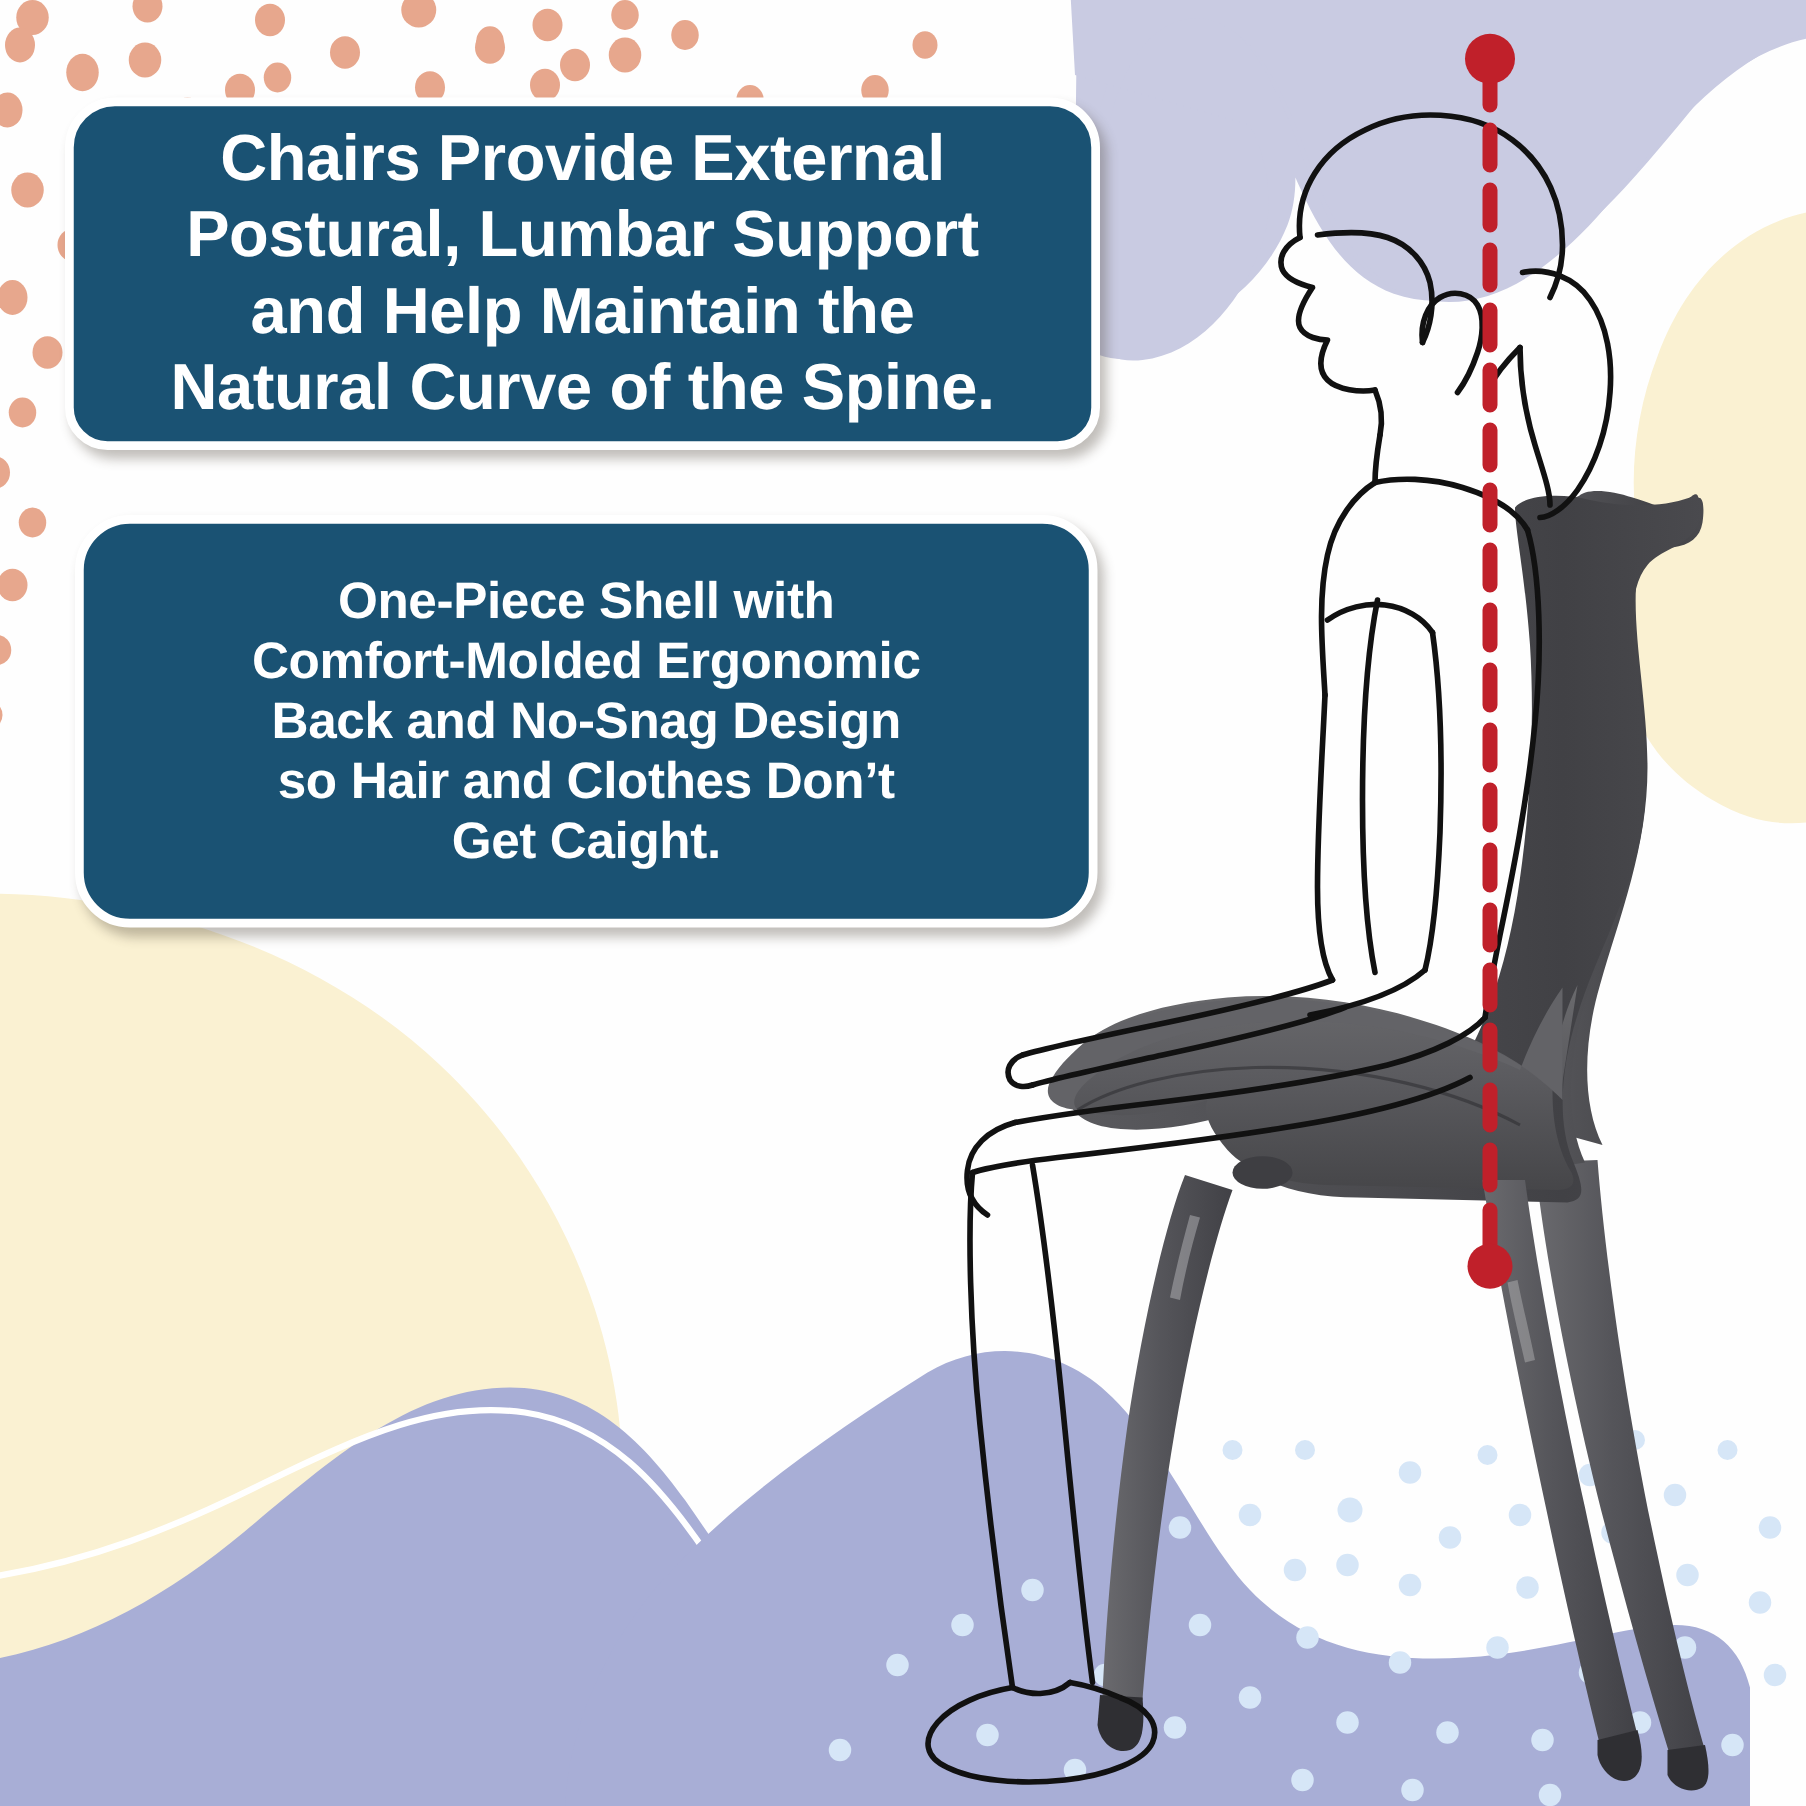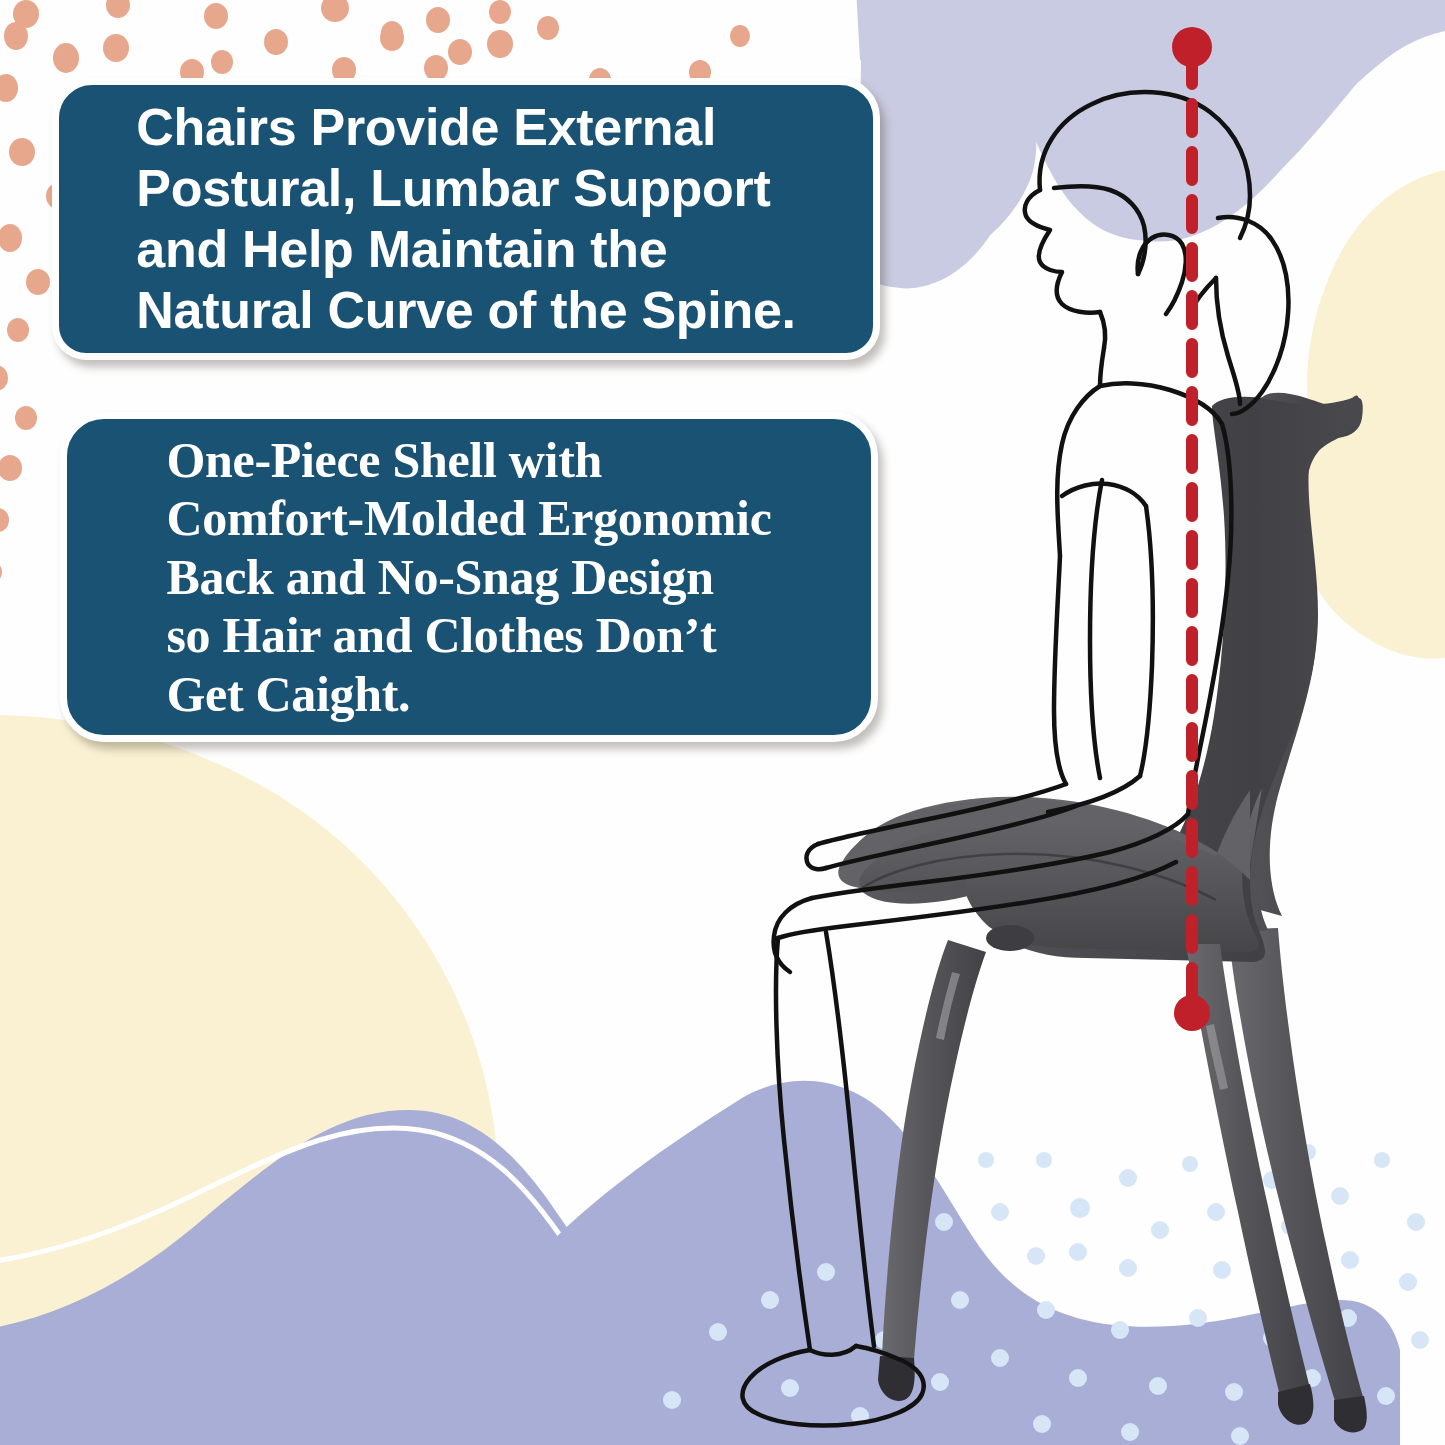--- a/index.html
+++ b/index.html
@@ -17,38 +17,38 @@
   .callout{
     position:absolute;
     box-sizing:border-box;
     background:#1a5273;
     border:7px solid #ffffff;
     border-radius:34px;
     box-shadow:5px 7px 9px rgba(70,60,50,0.33);
     display:flex;
     align-items:center;
     justify-content:center;
+    text-align:center;
     color:#ffffff;
     font-weight:700;
     letter-spacing:-0.3px;
     line-height:1.17;
     padding:14px 22px;
     white-space:pre-line;
     z-index:6;
   }
   #callout-1{
     left:52px; top:78px; width:828px; height:282px;
     font-size:52px;
     border-radius:40px 40px 34px 34px;
   }
   #callout-2{
     left:60px; top:412px; width:818px; height:330px;
-    font-size:50px;
+    font-size:41px;
     border-radius:44px;
-    font-family:Liberation Serif, serif;
   }
 </style>
 </head>
 <body>
 
 <div id="stage">
 
   <svg class="layer" viewBox="0 0 1445 1445">
 
     <path fill="#c9cbe2" d="M905,-10 C960,-10 990,30 1015,90 C1040,150 1060,215 1115,235

